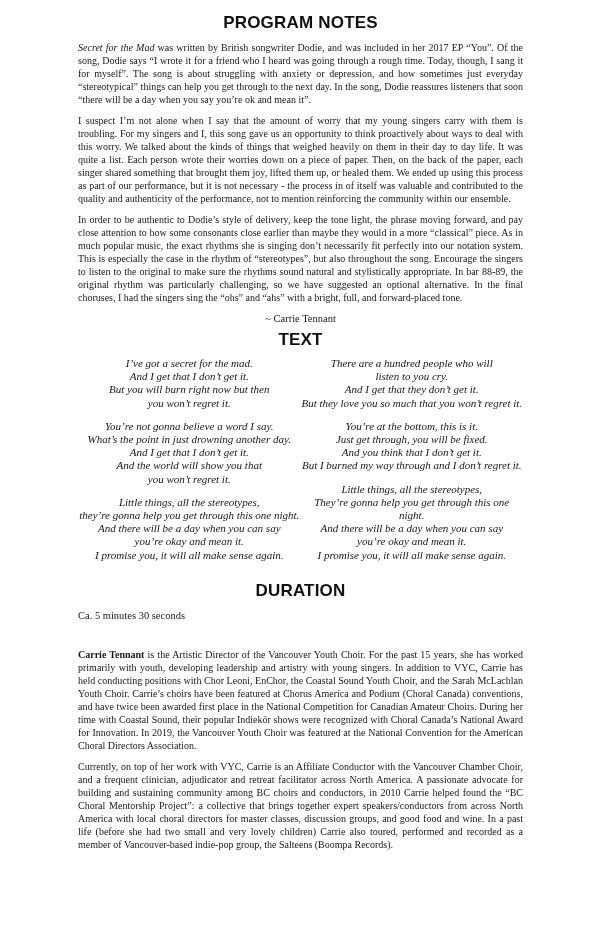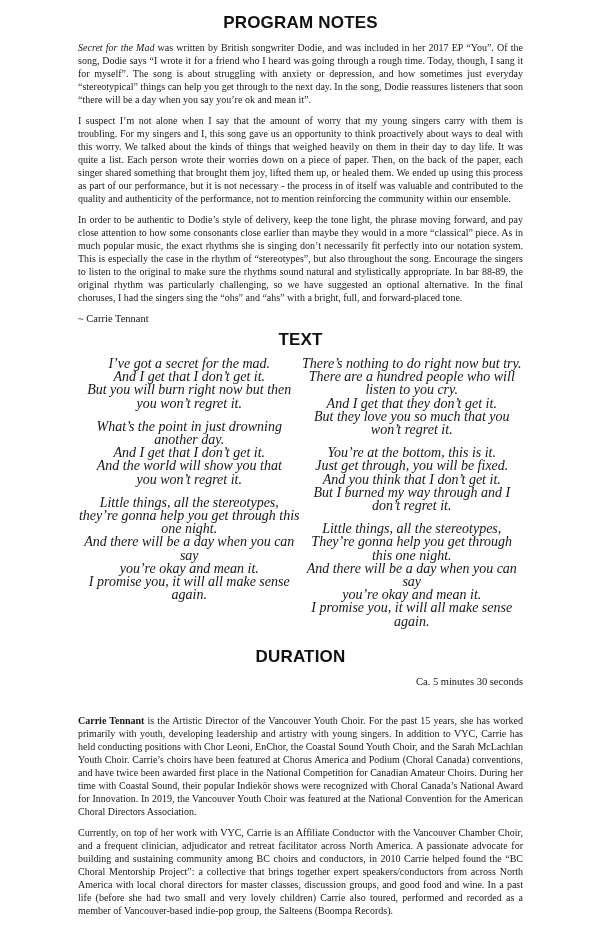--- a/index.html
+++ b/index.html
@@ -31,36 +31,36 @@
   .body-para {
     font-size: 10px;
     line-height: 13px;
     text-align: justify;
     margin-bottom: 8px;
   }
   .closing { margin-bottom: 0; text-align: left; }
   .attribution {
     font-size: 10.5px;
     line-height: 13px;
-    text-align: left;
+    text-align: center;
     margin-bottom: 3px;
   }
   .lyrics { display: flex; }
   .lyr-col { width: 50%; }
   .stanza { margin-bottom: 10px; }
   .lyric-line {
     font-style: italic;
-    font-size: 14px;
+    font-size: 11px;
     line-height: 13.2px;
     text-align: center;
   }
   .duration-value {
     font-size: 10.5px;
     line-height: 13px;
-    text-align: right;
+    text-align: left;
     margin-bottom: 26px;
   }
   .bio-lead { font-weight: bold; }
 </style>
 </head>
 <body>
 
 <div class="page">
 
   <div class="heading h1">PROGRAM NOTES</div>
@@ -78,36 +78,36 @@
 
   <div class="lyrics">
     <div class="lyr-col">
       <div class="stanza">
         <div class="lyric-line">I’ve got a secret for the mad.</div>
         <div class="lyric-line">And I get that I don’t get it.</div>
         <div class="lyric-line">But you will burn right now but then</div>
         <div class="lyric-line">you won’t regret it.</div>
       </div>
       <div class="stanza">
+        <div class="lyric-line">You’re not gonna believe a word I say.</div>
         <div class="lyric-line">What’s the point in just drowning another day.</div>
         <div class="lyric-line">And I get that I don’t get it.</div>
         <div class="lyric-line">And the world will show you that</div>
         <div class="lyric-line">you won’t regret it.</div>
       </div>
       <div class="stanza">
         <div class="lyric-line">Little things, all the stereotypes,</div>
         <div class="lyric-line">they’re gonna help you get through this one night.</div>
         <div class="lyric-line">And there will be a day when you can say</div>
         <div class="lyric-line">you’re okay and mean it.</div>
         <div class="lyric-line">I promise you, it will all make sense again.</div>
       </div>
     </div>
     <div class="lyr-col">
       <div class="stanza">
-        <div class="lyric-line">There’s nothing to do right now but try.</div>
         <div class="lyric-line">There are a hundred people who will</div>
         <div class="lyric-line">listen to you cry.</div>
         <div class="lyric-line">And I get that they don’t get it.</div>
         <div class="lyric-line">But they love you so much that you won’t regret it.</div>
       </div>
       <div class="stanza">
         <div class="lyric-line">You’re at the bottom, this is it.</div>
         <div class="lyric-line">Just get through, you will be fixed.</div>
         <div class="lyric-line">And you think that I don’t get it.</div>
         <div class="lyric-line">But I burned my way through and I don’t regret it.</div>

